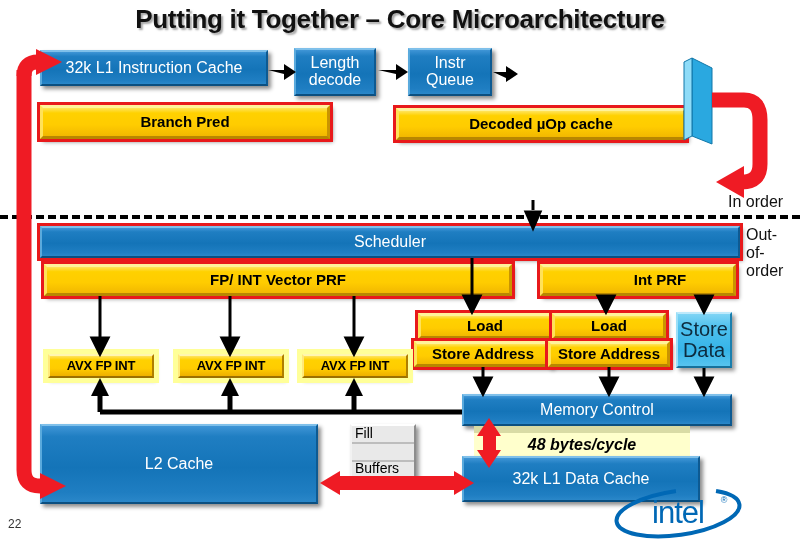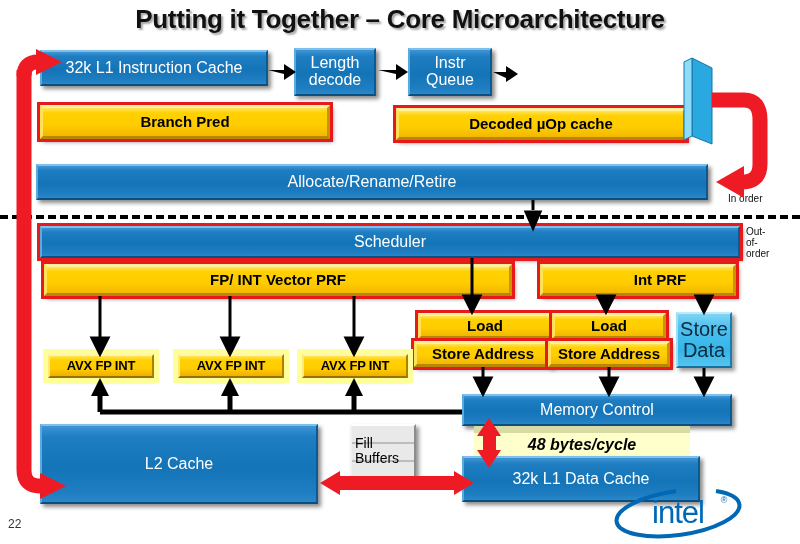--- a/index.html
+++ b/index.html
@@ -109,21 +109,21 @@
         #e9e9e9 0px, #e9e9e9 16px,
         #bdbdbd 16px, #bdbdbd 18px);
     border-top: 2px solid #ffffff;
     border-left: 2px solid #f2f2f2;
     border-right: 2px solid #8d8d8d;
     border-bottom: 2px solid #7d7d7d;
     box-shadow: 3px 3px 4px rgba(0,0,0,0.42);
     color: #000;
     font-size: 14px;
     flex-direction: column;
-    justify-content: center;
+    justify-content: space-between;
     align-items: flex-start;
     padding-left: 3px;
   }
 
   
   .callout {
     position: absolute;
     box-sizing: border-box;
     background: #ffffcc;
     color: #000;
@@ -132,21 +132,21 @@
     font-size: 16px;
     display: flex;
     align-items: center;
     justify-content: center;
     border-top: 7px solid #d9dba5;
   }
 
   
   .lbl {
     position: absolute;
-    font-size: 10px;
+    font-size: 16px;
     color: #111;
     line-height: 1.12;
     white-space: pre-line;
   }
   #pagenum {
     position: absolute;
     left: 8px; top: 517px;
     font-size: 12px;
     color: #333;
   }
@@ -199,23 +199,20 @@
 
 
   <div class="box gold redframe" style="left:40px; top:105px; width:290px; height:34px;">
     <span>Branch Pred</span>
   </div>
 
   <div class="box gold redframe" style="left:396px; top:108px; width:290px; height:32px;">
     <span>Decoded µOp cache</span>
   </div>
 
-  <div class="box blue" style="left:36px; top:164px; width:672px; height:36px;">
-    <span>Allocate/Rename/Retire</span>
-  </div>
 
   <div id="divider"></div>
 
   <div class="lbl" style="left:728px; top:193px;">In order</div>
 
   <div class="lbl" style="left:746px; top:226px;">Out-
 of-
 order</div>
 
   <div class="box blue redframe" style="left:40px; top:226px; width:700px; height:32px;">

